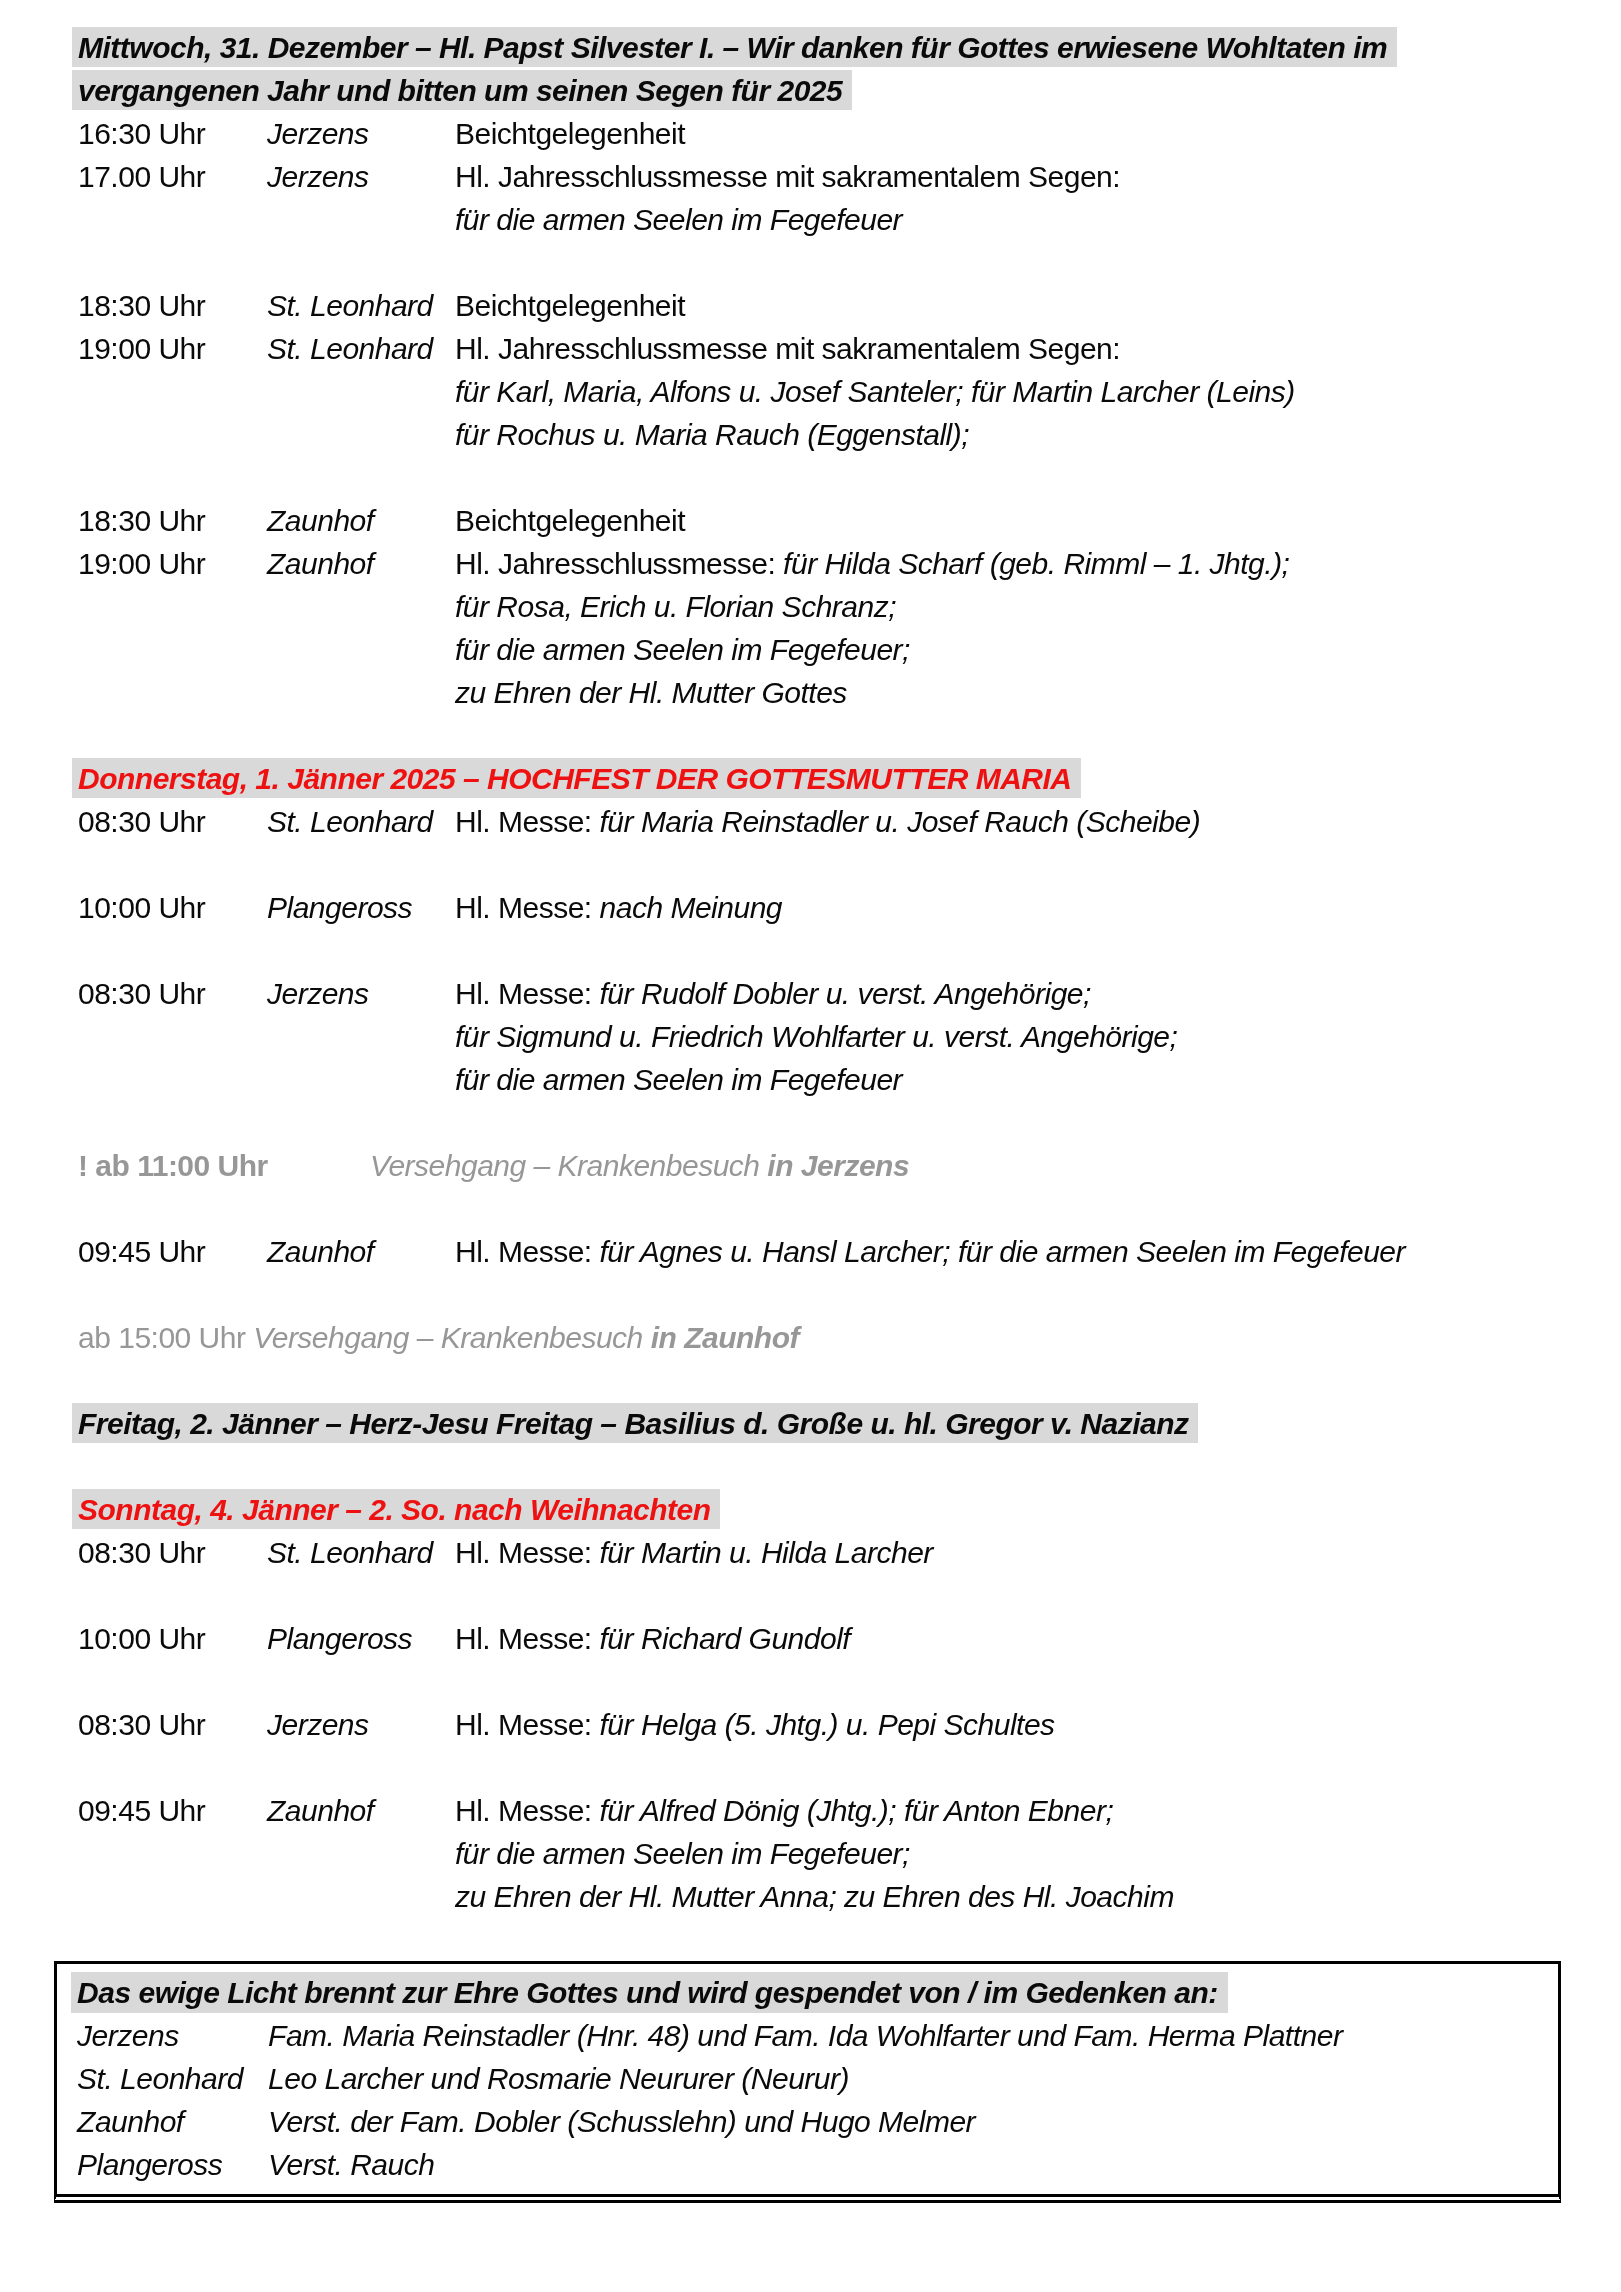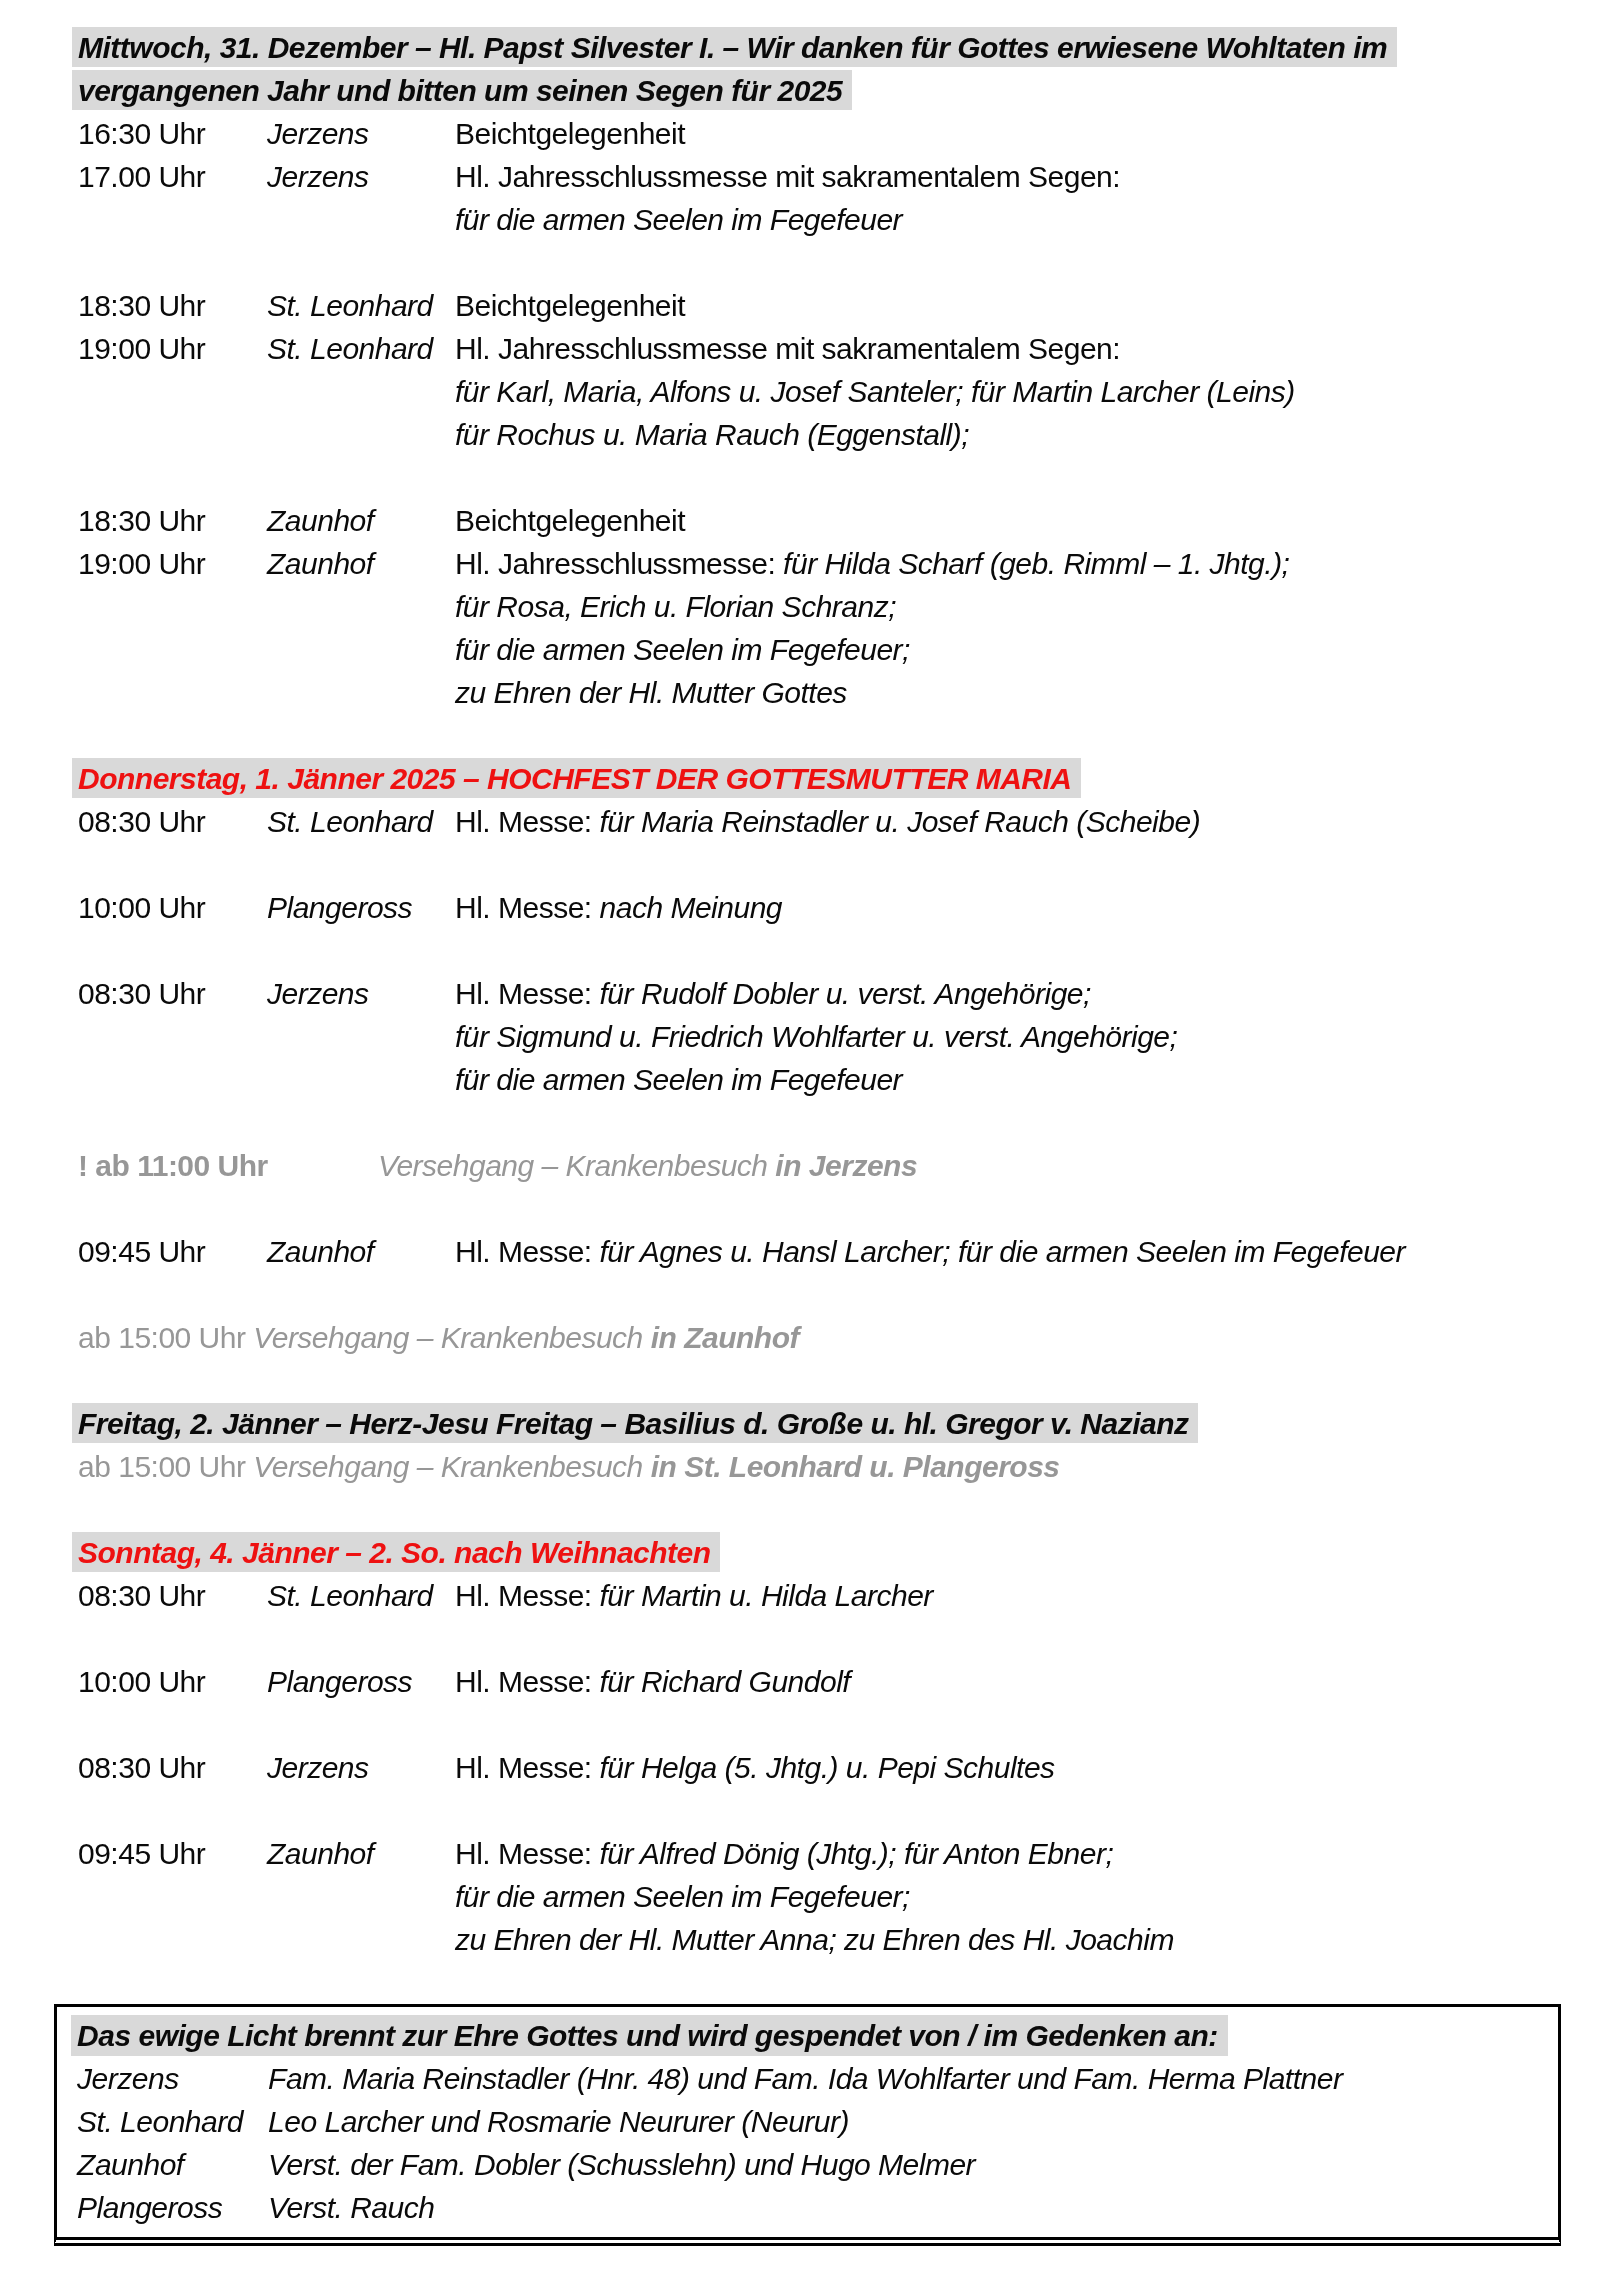--- a/index.html
+++ b/index.html
@@ -29,21 +29,21 @@
   .row { display: grid; grid-template-columns: 189px 188px 1fr; }
   .time { white-space: nowrap; }
   .loc { font-style: italic; white-space: nowrap; }
   .desc em { font-style: italic; margin-top: 8px; }
   .blank { height: 43px; }
 
   
   .note { color: var(--gray, #979797); }
   .note em { font-style: italic; }
   .note .b, .note .nleft.b { font-weight: 700; }
-  .note.tab { display: grid; grid-template-columns: 292px 1fr; gap: 8px; }
+  .note.tab { display: grid; grid-template-columns: 292px 1fr; }
 
   
   .light-box {
     margin: 0 -17.6px 0 -24.5px;
     border: 3.9px solid #000;
     border-bottom: 9.8px double #000;
     padding: 7.8px 19.6px 7.8px 20.6px;
     box-sizing: border-box;
   }
   .box-heading { font-weight: 700; font-style: italic; }
@@ -159,21 +159,20 @@
       <div class="blank"></div>
       <div class="row">
         <span class="time">09:45 Uhr</span>
         <span class="loc">Zaunhof</span>
         <span class="desc">Hl. Messe: <em>für Agnes u. Hansl Larcher; für die armen Seelen im Fegefeuer</em></span>
       </div>
       <div class="blank"></div>
       <div class="note"><span class="nleft">ab 15:00 Uhr</span> <span class="nbody"><em>Versehgang – Krankenbesuch </em><em class="b">in Zaunhof</em></span></div>
       <div class="blank"></div>
       <div class="heading"><span class="hl">Freitag, 2. Jänner – Herz-Jesu Freitag – Basilius d. Große u. hl. Gregor v. Nazianz</span></div>
-      <div class="note"><span class="nleft">ab 15:00 Uhr</span> <span class="nbody"><em>Versehgang – Krankenbesuch </em><em class="b">in St. Leonhard u. Plangeross</em></span></div>
       <div class="blank"></div>
       <div class="heading red"><span class="hl">Sonntag, 4. Jänner – 2. So. nach Weihnachten</span></div>
       <div class="row">
         <span class="time">08:30 Uhr</span>
         <span class="loc">St. Leonhard</span>
         <span class="desc">Hl. Messe: <em>für Martin u. Hilda Larcher</em></span>
       </div>
       <div class="blank"></div>
       <div class="row">
         <span class="time">10:00 Uhr</span>

